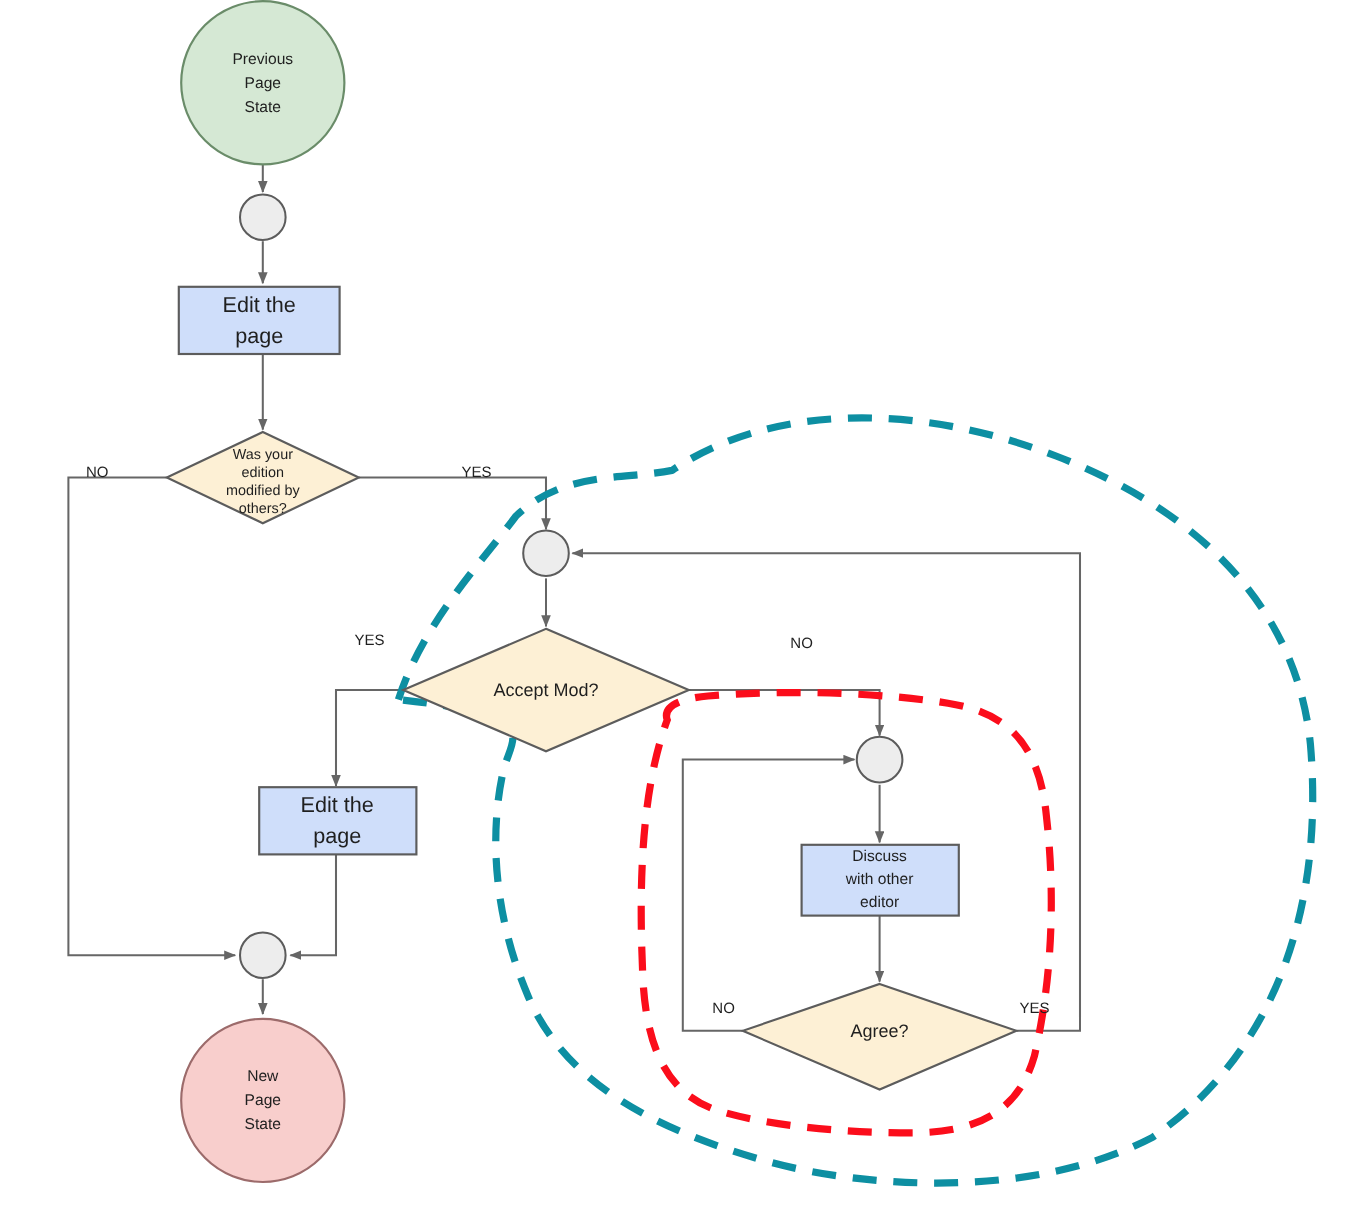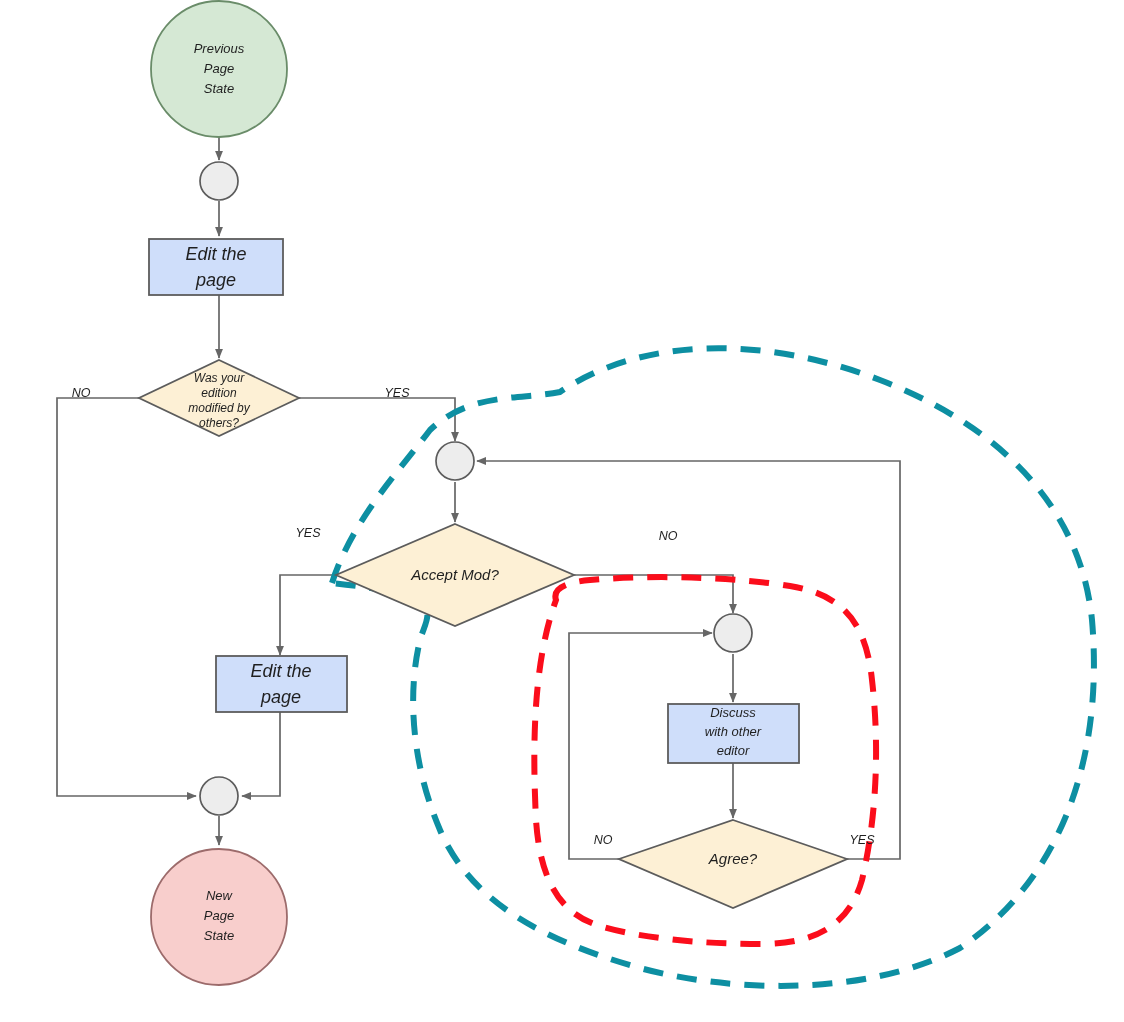--- a/index.html
+++ b/index.html
@@ -1,18 +1,18 @@
 <!DOCTYPE html>
 <html><head>
 <meta charset="utf-8">
 <style>
   html,body{margin:0;padding:0;background:#ffffff;}
   body{width:1124px;height:1022px;overflow:hidden;
        font-family:"Liberation Sans","DejaVu Sans",sans-serif;}
-  #stage{position:relative;width:1014px;height:1022px;background:#ffffff;font-style:italic;}
+  #stage{position:relative;width:1014px;height:1022px;background:#ffffff;}
   svg#flow{position:absolute;left:0;top:0;width:1124px;height:1022px;display:block;}
   .nodeText{font-family:"Liberation Sans","DejaVu Sans",sans-serif;
             fill:#1f1f1f;text-anchor:middle;dominant-baseline:middle;}
   .t18{font-size:18px;}
   .t15{font-size:15px;}
   .t13{font-size:13px;}
   .t12{font-size:12px;}
   .edgeLabel{font-family:"Liberation Sans","DejaVu Sans",sans-serif;
              font-size:12.5px;fill:#1f1f1f;text-anchor:middle;dominant-baseline:middle;}
 </style>

